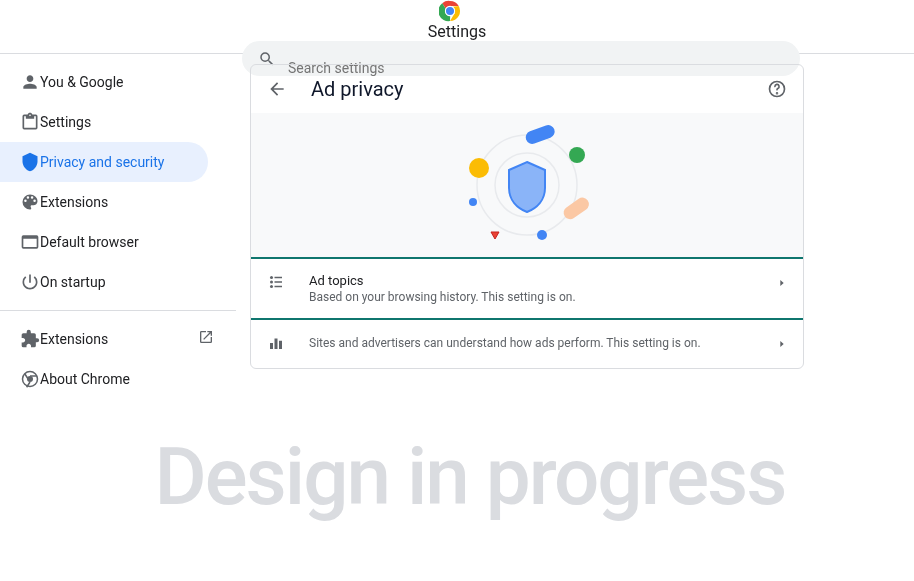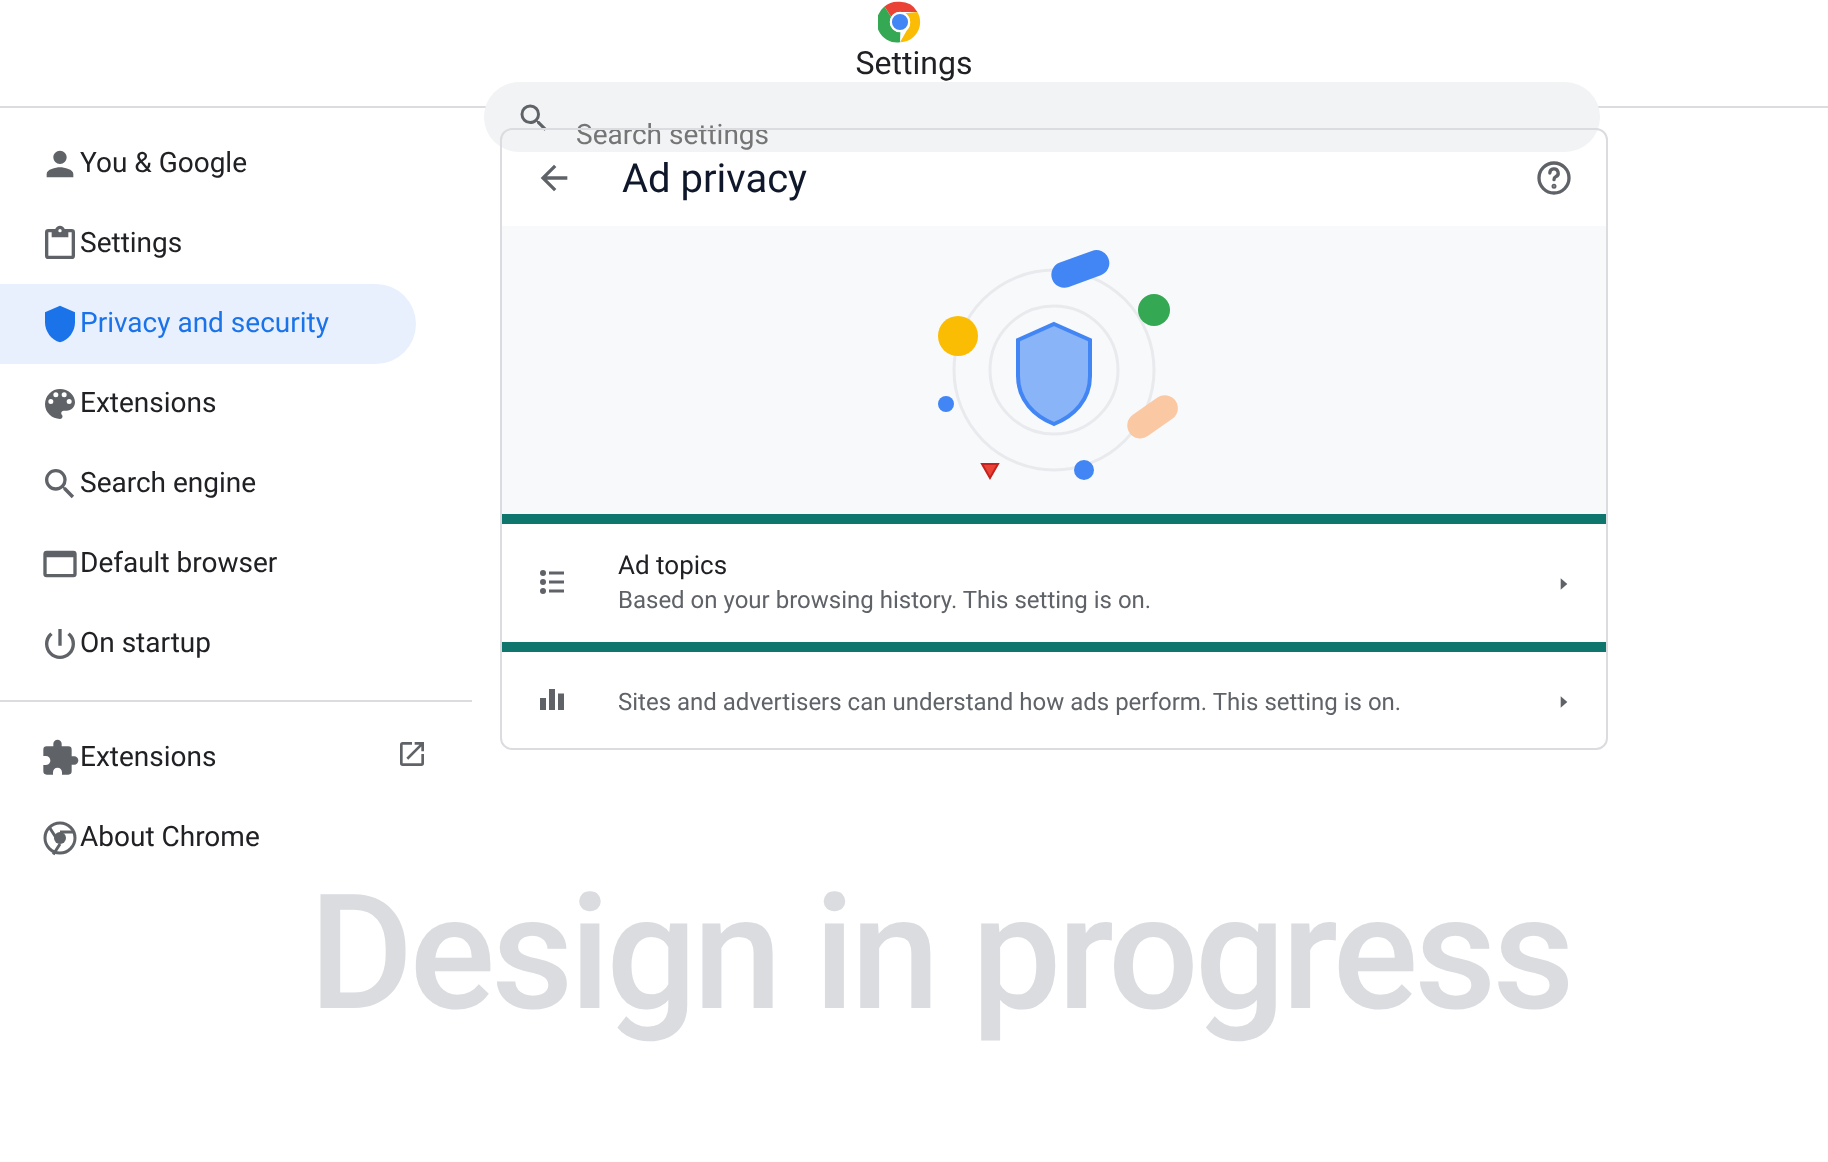--- a/index.html
+++ b/index.html
@@ -21,21 +21,21 @@
 .divider{height:1px;background:#dadce0;margin:8px 0 8px 0;}
 .ext{margin-right:8px;}
 .open-ico{margin-left:auto;margin-right:14px;color:#5f6368;}
 .main{flex:1;padding:10px 0 0 14px;}
 .card{width:554px;border:1px solid #dadce0;border-radius:6px;overflow:hidden;}
 .card-head{height:48px;display:flex;align-items:center;padding:0 16px;}
 .back{width:20px;height:20px;color:#5f6368;cursor:pointer;}
 .card-title{font-size:20px;color:#0f172a;margin-left:24px;font-weight:400;}
 .help{margin-left:auto;width:20px;height:20px;cursor:pointer;color:#5f6368;}
 .hero{height:144px;background:#f8f9fa;display:flex;align-items:center;justify-content:center;position:relative;}
-.row{display:flex;align-items:center;padding:14px 16px;border-top:5px solid #0f766e;cursor:pointer;}
+.row{display:flex;align-items:flex-start;padding:14px 16px;border-top:2px solid #0f766e;cursor:pointer;}
 .row-ico{width:20px;height:20px;color:#5f6368;flex-shrink:0;}
 .row-txt{margin-left:22px;flex:1;}
 .row-t{font-size:13px;color:#202124;}
 .row-d{font-size:12px;color:#5f6368;margin-top:2px;}
 .arrow{color:#5f6368;}
 .watermark{position:absolute;left:13px;width:914px;top:430px;font-size:80px;font-weight:500;color:#dadce0;letter-spacing:-2px;text-align:center;z-index:-1;}
 </style>
 </head>
 <body>
 
@@ -90,28 +90,20 @@
       <span class="side-ico">
           <svg width="20" height="20" viewBox="0 0 24 24" fill="currentColor">
             <path d="M12 3a9 9 0 0 0 0 18c.83 0 1.5-.67 1.5-1.5 0-.39-.15-.74-.39-1.01-.23-.26-.38-.61-.38-.99 0-.83.67-1.5 1.5-1.5H16c2.76 0 5-2.24 5-5 0-4.42-4.03-8-9-8zm-5.5 9a1.5 1.5 0 1 1 0-3 1.5 1.5 0 0 1 0 3zm3-4a1.5 1.5 0 1 1 0-3 1.5 1.5 0 0 1 0 3zm5 0a1.5 1.5 0 1 1 0-3 1.5 1.5 0 0 1 0 3zm3 4a1.5 1.5 0 1 1 0-3 1.5 1.5 0 0 1 0 3z"></path>
           </svg>
         </span>
       <span class="lbl">Extensions</span>
     </div>
     <div class="side-item">
       <span class="side-ico">
           <svg width="20" height="20" viewBox="0 0 24 24" fill="currentColor">
-            <path d="M15.5 14h-.79l-.28-.27A6.471 6.471 0 0 0 16 9.5 6.5 6.5 0 1 0 9.5 16c1.61 0 3.09-.59 4.23-1.57l.27.28v.79l5 4.99L20.49 19l-4.99-5zm-6 0C7.01 14 5 11.99 5 9.5S7.01 5 9.5 5 14 7.01 14 9.5 11.99 14 9.5 14z"></path>
-          </svg>
-        </span>
-      <span class="lbl">Search engine</span>
-    </div>
-    <div class="side-item">
-      <span class="side-ico">
-          <svg width="20" height="20" viewBox="0 0 24 24" fill="currentColor">
             <path d="M20 4H4a2 2 0 0 0-2 2v12a2 2 0 0 0 2 2h16a2 2 0 0 0 2-2V6a2 2 0 0 0-2-2zm0 14H4V8h16v10z"></path>
           </svg>
         </span>
       <span class="lbl">Default browser</span>
     </div>
     <div class="side-item">
       <span class="side-ico">
           <svg width="20" height="20" viewBox="0 0 24 24" fill="currentColor">
             <path d="M13 3h-2v10h2V3zm4.83 2.17-1.42 1.42A6.92 6.92 0 0 1 19 12c0 3.87-3.13 7-7 7s-7-3.13-7-7c0-2.14.96-4.04 2.59-5.41L6.17 5.17A8.932 8.932 0 0 0 3 12c0 4.97 4.03 9 9 9s9-4.03 9-9a8.93 8.93 0 0 0-3.17-6.83z"></path>
           </svg>

